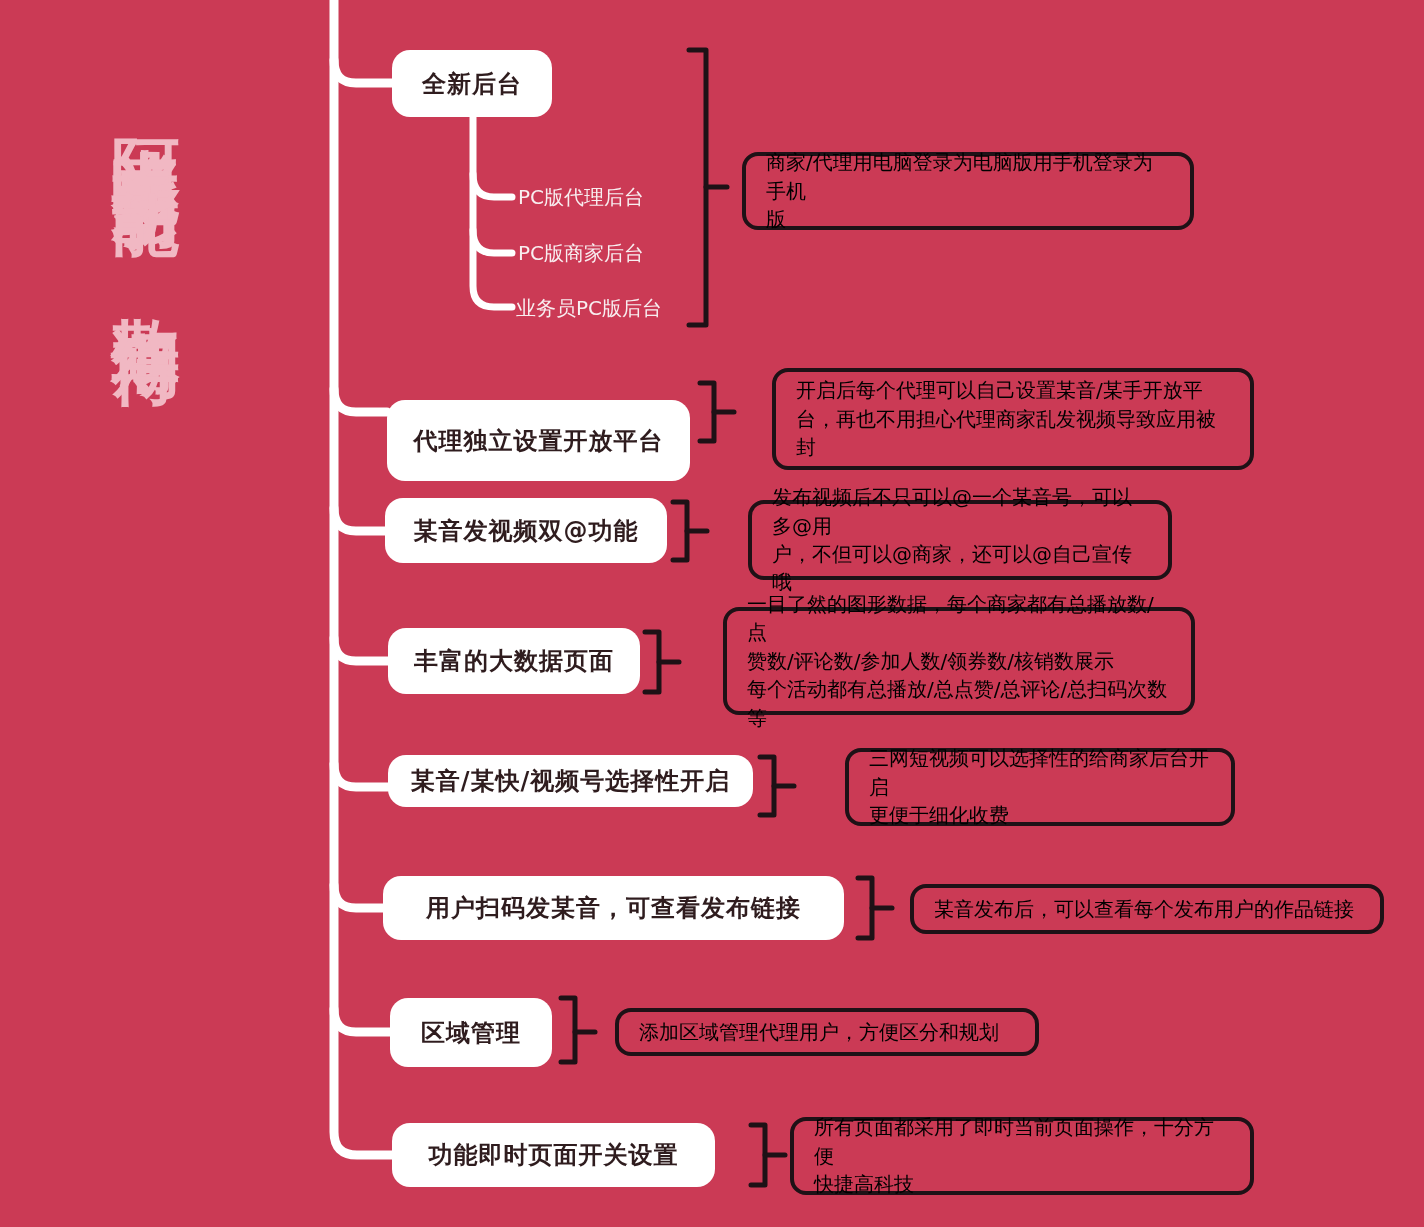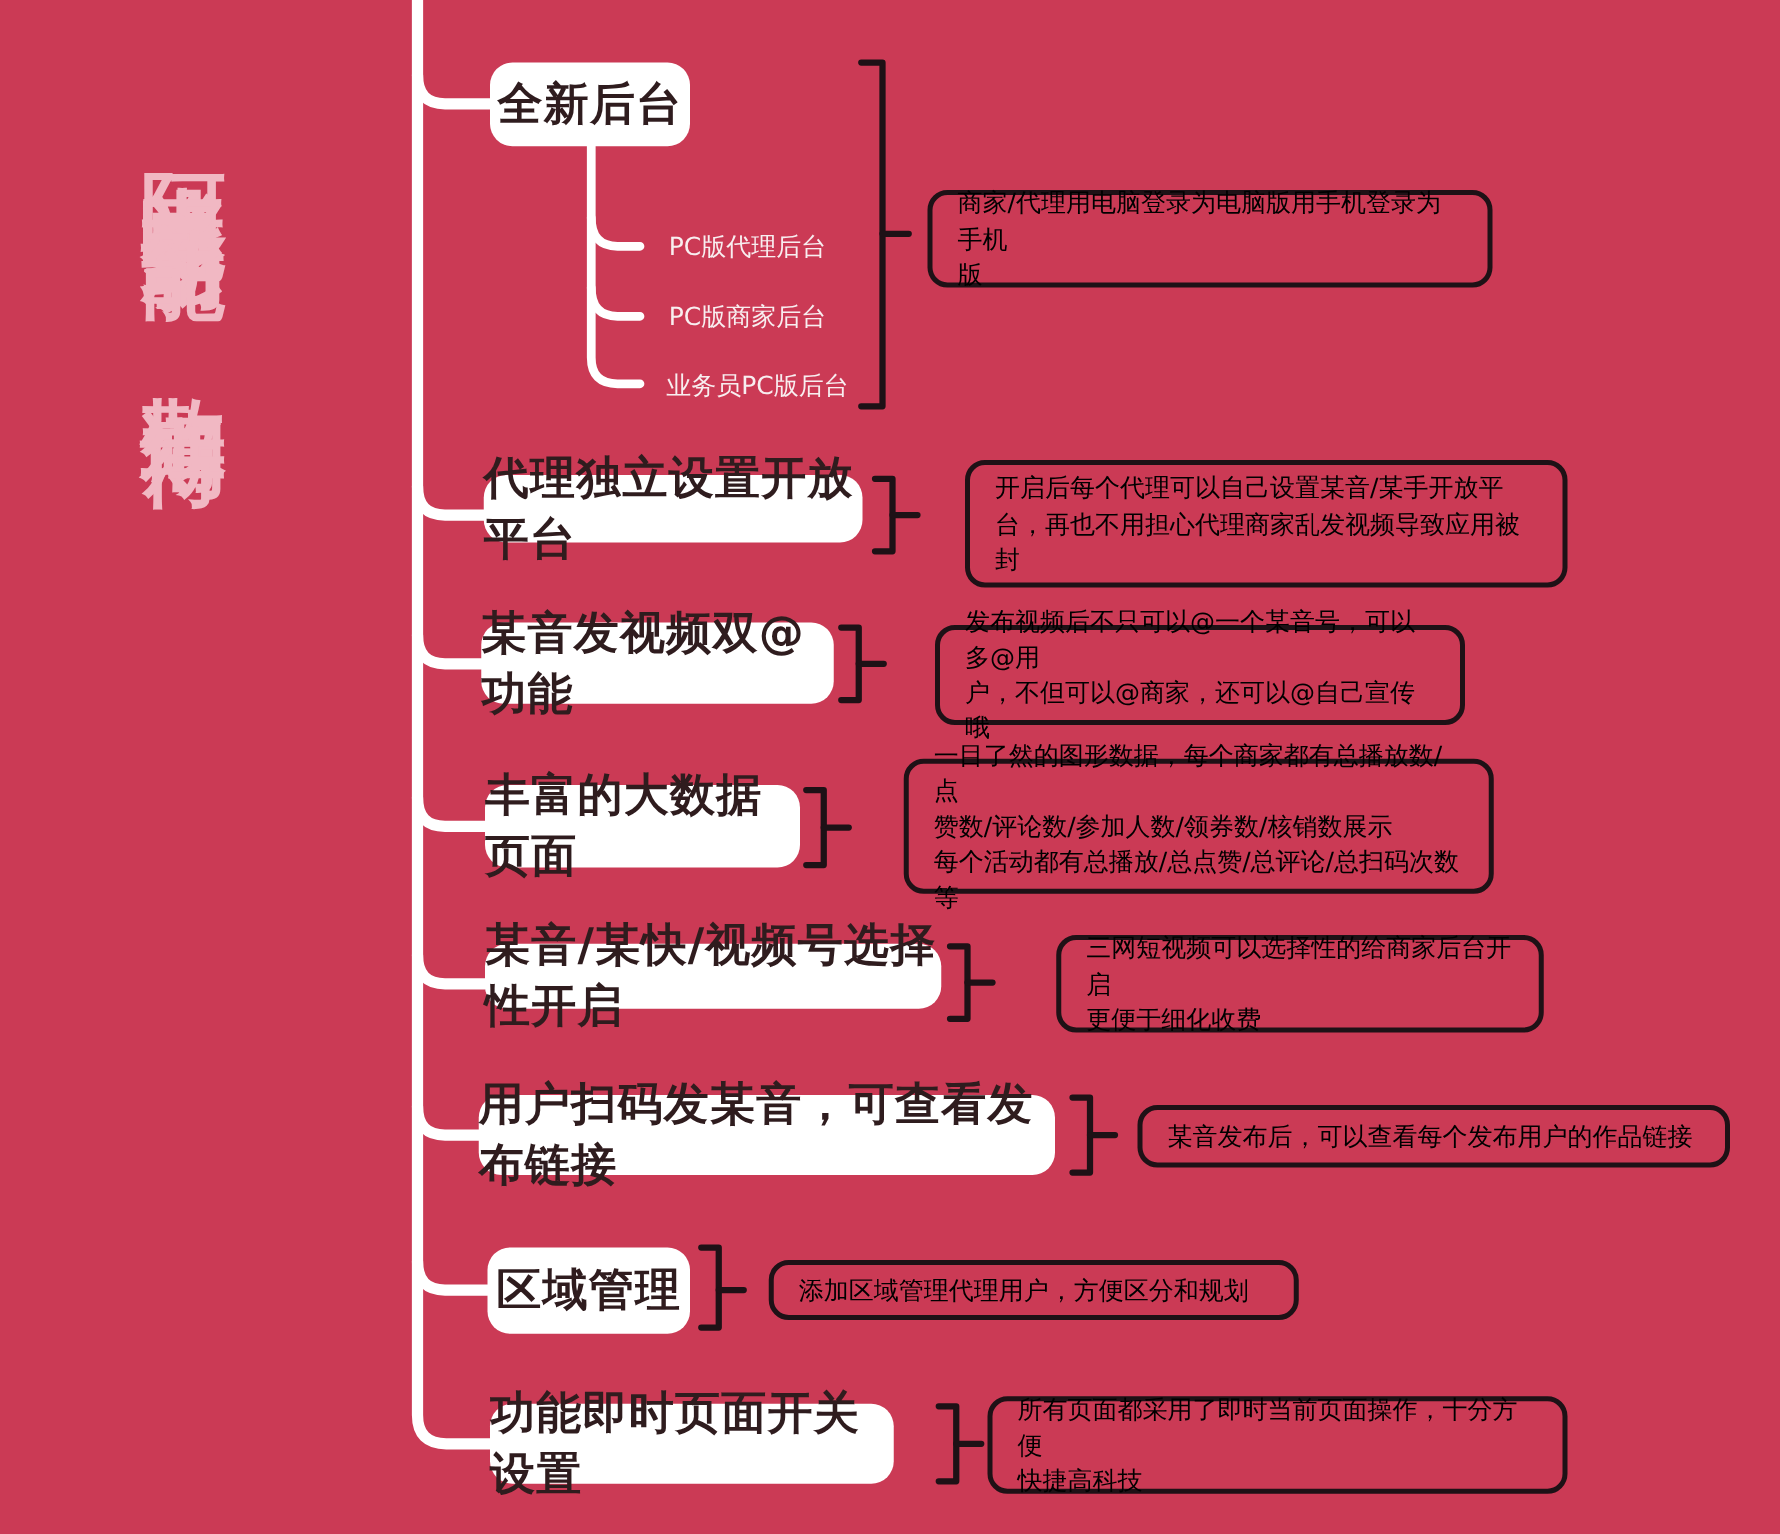--- a/index.html
+++ b/index.html
@@ -17,26 +17,26 @@
     writing-mode:vertical-rl;text-orientation:upright;
     font-size:68px;font-weight:bold;line-height:1;
     letter-spacing:7px;word-spacing:36px;white-space:pre;
     color:#f1b8c3;
   }
 
   .node{
     position:absolute;
     background:#ffffff;border-radius:18px;
     display:flex;align-items:center;justify-content:center;
-    font-size:36px;font-weight:bold;color:#2f1c1e;
+    font-size:24px;font-weight:bold;color:#2f1c1e;
     letter-spacing:1px;box-sizing:border-box;
   }
   .child{
     position:absolute;height:26px;line-height:26px;
-    font-size:20px;color:#f8eef0;white-space:nowrap;margin-left:17px;
+    font-size:20px;color:#f8eef0;white-space:nowrap;
   }
   .desc{
     position:absolute;box-sizing:border-box;
     border:4px solid #1e1116;border-radius:16px;
     display:flex;align-items:center;
     padding:6px 20px;
     font-size:20px;line-height:1.42;color:#000000;
     white-space:pre-line;
   }
 </style>
@@ -80,21 +80,21 @@
       <path d="M561,998 L575,998 L575,1062 L561,1062"></path> 
         <path d="M575,1032 L595,1032"></path>
       <path d="M751,1125 L765,1125 L765,1185 L751,1185"></path> 
         <path d="M765,1155 L785,1155"></path>
     </g>
   </svg>
 
   <h1 class="side-title">阿米哆更多新功能 敬请期待</h1>
 
   <div class="node" style="left:392px;top:50px;width:160px;height:67px">全新后台</div>
-  <div class="node" style="left:387px;top:380px;width:303px;height:54px">代理独立设置开放平台</div>
+  <div class="node" style="left:387px;top:400px;width:303px;height:81px">代理独立设置开放平台</div>
   <div class="node" style="left:385px;top:498px;width:282px;height:65px">某音发视频双@功能</div>
   <div class="node" style="left:388px;top:628px;width:252px;height:66px">丰富的大数据页面</div>
   <div class="node" style="left:388px;top:755px;width:365px;height:52px">某音/某快/视频号选择性开启</div>
   <div class="node" style="left:383px;top:876px;width:461px;height:64px">用户扫码发某音，可查看发布链接</div>
   <div class="node" style="left:390px;top:998px;width:162px;height:69px">区域管理</div>
   <div class="node" style="left:392px;top:1123px;width:323px;height:64px">功能即时页面开关设置</div>
 
   <div class="child" style="left:518px;top:184px">PC版代理后台</div>
   <div class="child" style="left:518px;top:240px">PC版商家后台</div>
   <div class="child" style="left:516px;top:295px">业务员PC版后台</div>

